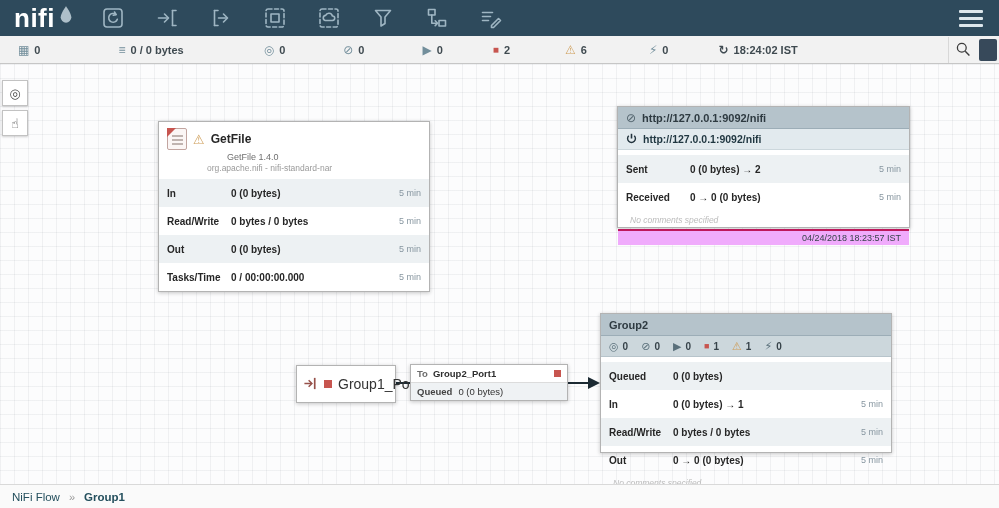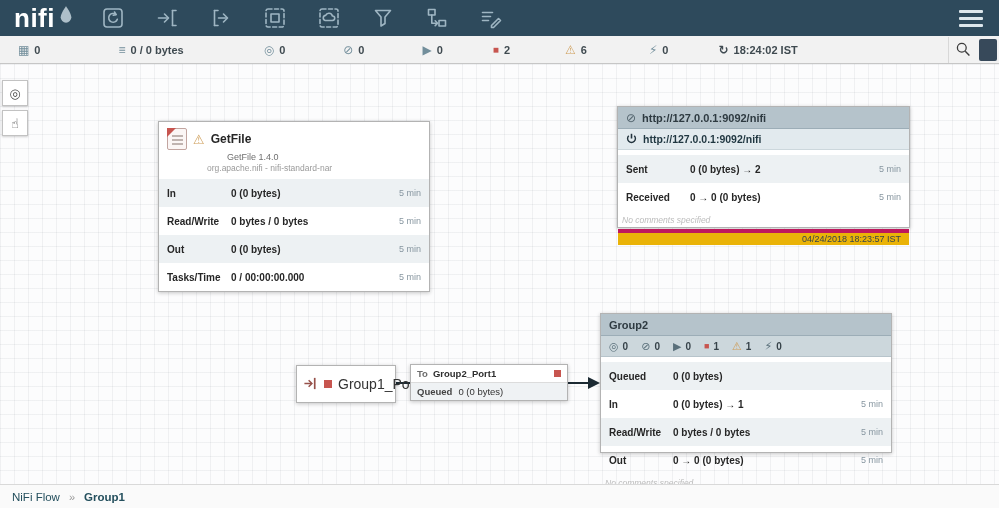--- a/index.html
+++ b/index.html
@@ -61,22 +61,22 @@
 
   
   .comp-head{height:22px;background:#b5c3cb;border-bottom:1px solid #9cadb7;display:flex;align-items:center;padding:0 8px;gap:6px;flex:none}
   .comp-head .head-ic{color:#51626c;font-size:12px;line-height:1}
   .comp-title{font-weight:bold;font-size:11px;color:#2e3a41}
 
   
   .rpg{left:617px;top:42px;width:293px;height:122px;display:flex;flex-direction:column}
   .rpg-url{height:21px;background:#e2eaee;border-bottom:1px solid #ccd7dc;display:flex;align-items:center;gap:6px;padding:0 8px;color:#1f3640;font-size:10.5px;font-weight:bold;flex:none}
   .rpg-stats{margin-top:5px}
-  .comments{padding:4px 4px;color:#bcbcbc;font-style:italic;font-size:8.5px}
-  .rpg-footer{height:16px;background:#eab308;border-top:4px solid #be185d;display:flex;align-items:center;justify-content:flex-end;padding:0 8px;font-size:9px;color:#36434c;margin-top:auto;flex:none}
+  .comments{padding:4px 12px;color:#bcbcbc;font-style:italic;font-size:8.5px}
+  .rpg-footer{height:16px;background:#f0abfc;border-top:2px solid #be185d;display:flex;align-items:center;justify-content:flex-end;padding:0 8px;font-size:9px;color:#36434c;margin-top:auto;flex:none}
 
   
   .group{left:600px;top:249px;width:292px;height:140px;display:flex;flex-direction:column}
   .group-counts{height:21px;background:#ccd7dc;border-bottom:1px solid #b7c4cb;display:flex;align-items:center;gap:13px;padding:0 8px;font-size:10px;font-weight:bold;color:#37434a;flex:none}
   .count{display:flex;align-items:center;gap:4px}
   .count .ic{font-weight:normal;color:#5a707b;font-size:11px;line-height:1}
   .count.red .ic{color:#c7554f;font-size:9px}
   .count.warn .ic{color:#cf9f5b}
   .group-stats{margin-top:5px}
 

